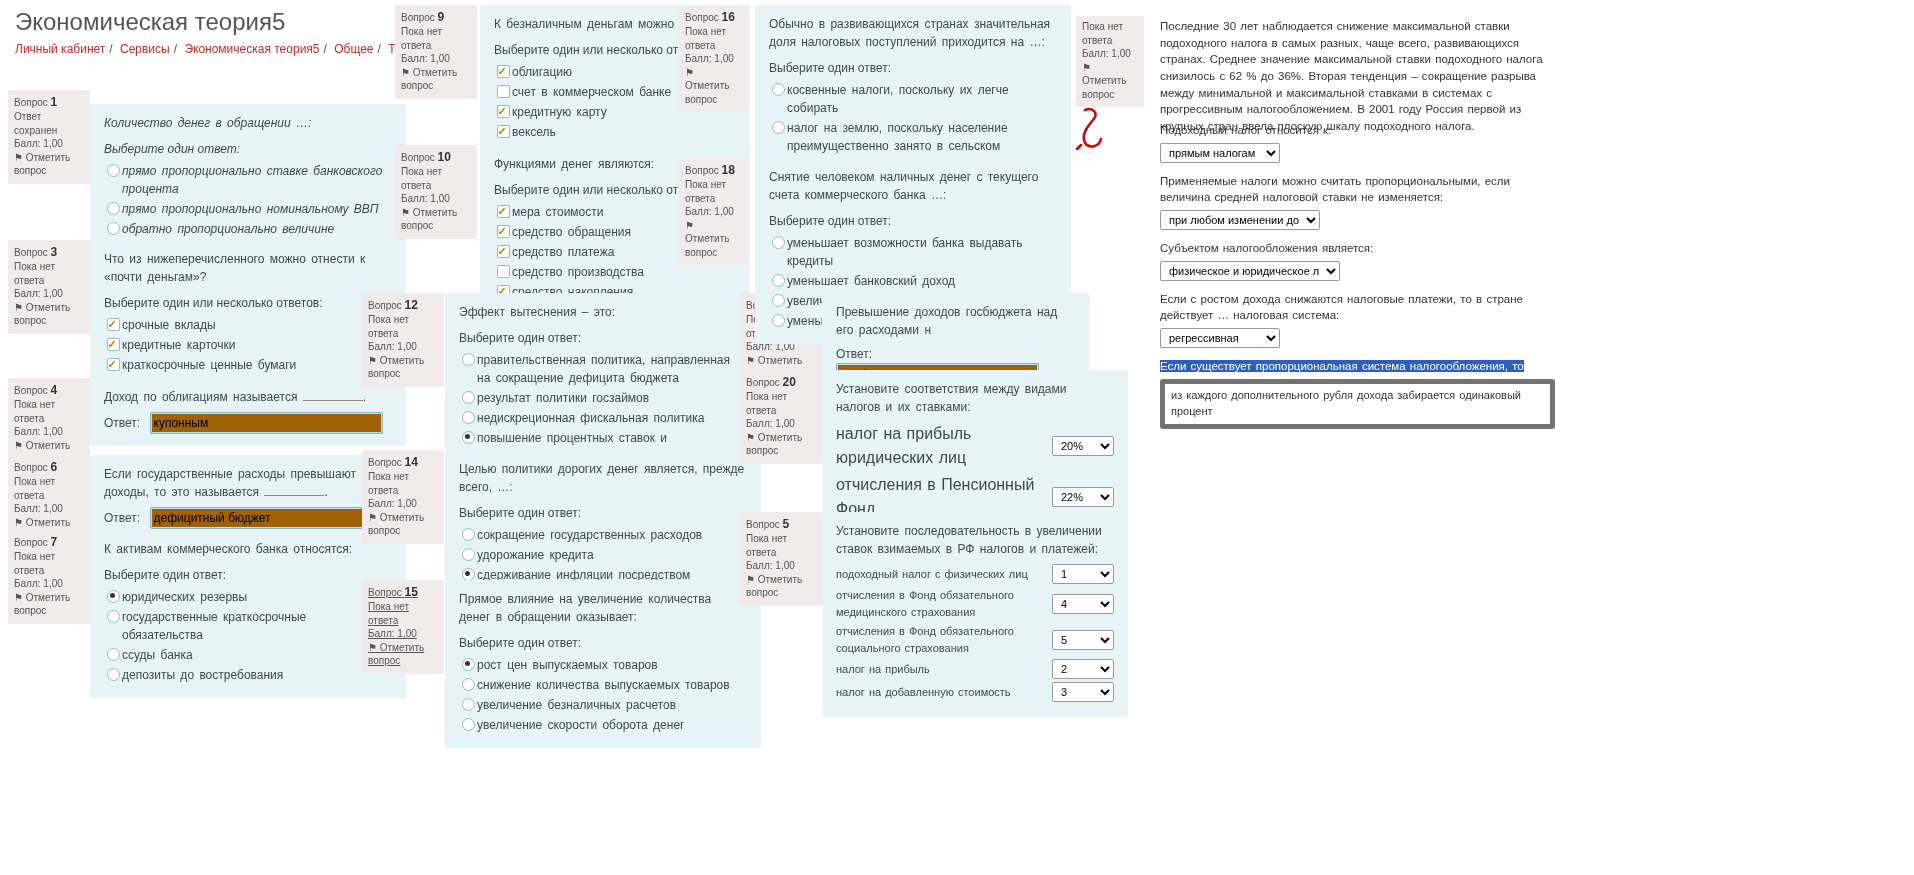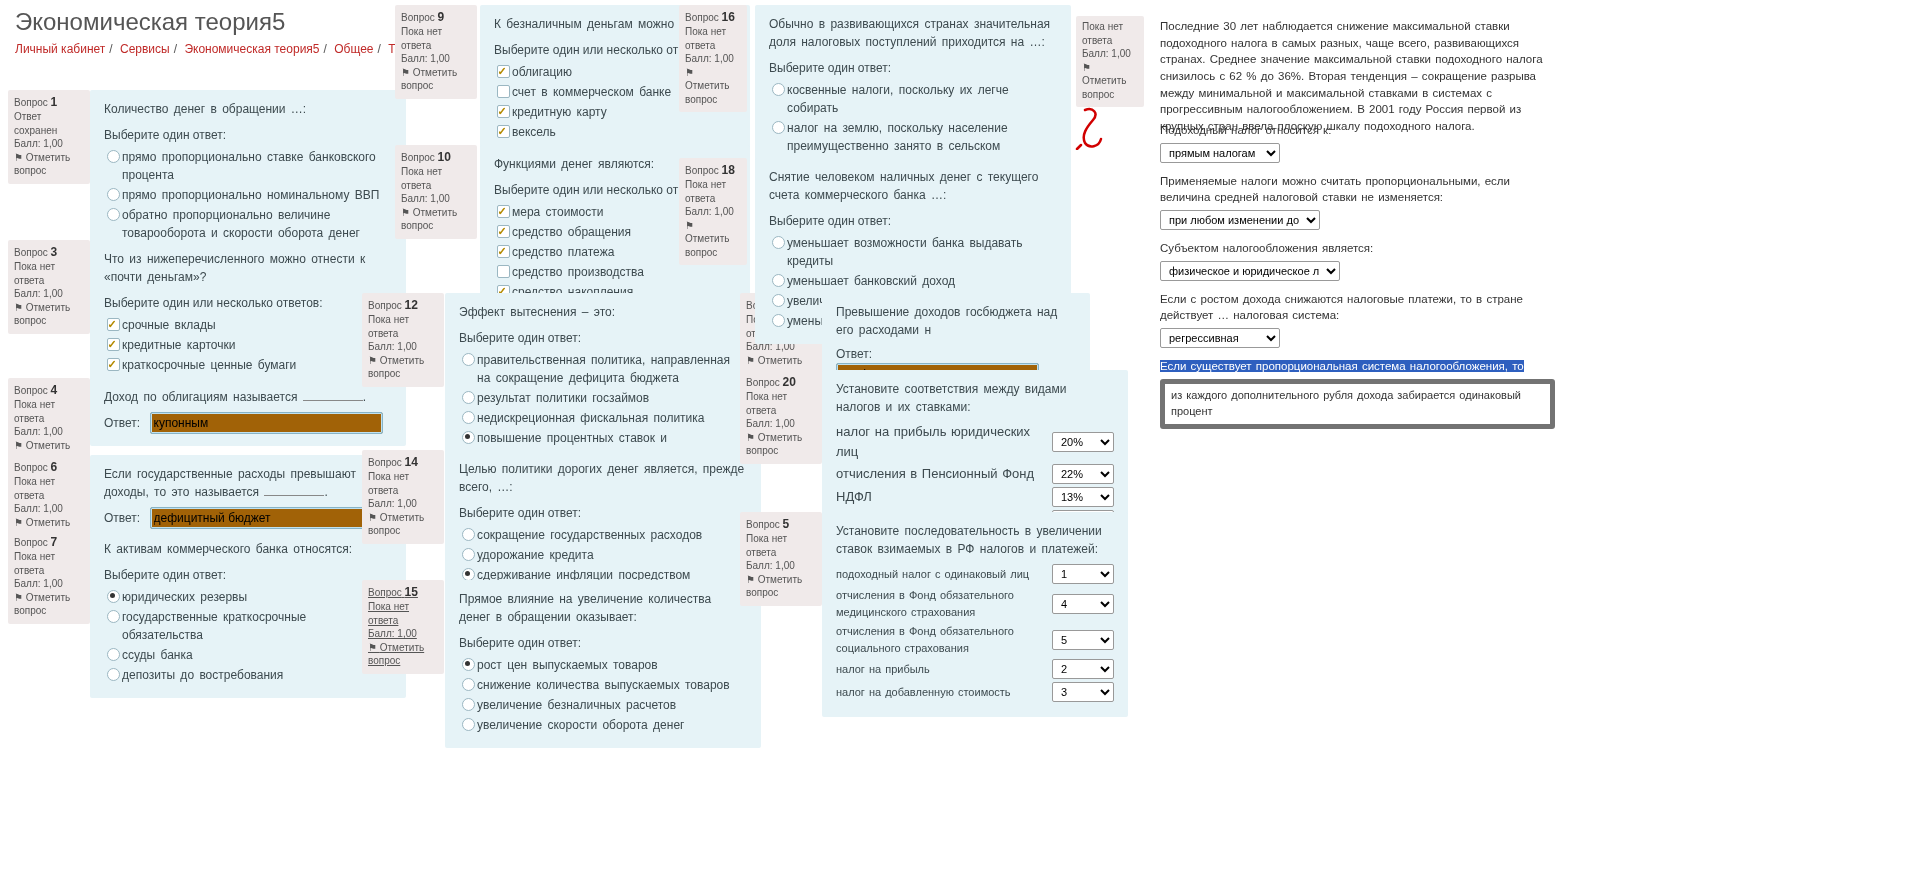--- a/index.html
+++ b/index.html
@@ -28,21 +28,21 @@
 .ans-row{margin-top:6px;}
 .ans-row label{margin-right:6px;}
 input.txt{border:1px solid #87b3c6;border-radius:2px;padding:3px 3px;font-size:12px;background:#a16207;box-shadow:inset 0 0 0 1px #bfe1f0;}
 select.sel{border:1px solid #999;border-radius:2px;padding:2px 4px;font-size:11px;background:#fff;}
 .gap{display:inline-block;border-bottom:1px solid #888;min-width:60px;height:10px;vertical-align:baseline;}
 
 .hl{background:#2e5fbf;color:#fff;}
 .hlbox{border:5px solid #737373;background:#fff;border-radius:3px;padding:4px 6px;margin-top:4px;font-size:11px;color:#333;}
 
 .match-row{display:flex;align-items:center;margin:3px 0;}
-.match-row .mlabel{flex:1;font-size:13px;word-spacing:1px;}
+.match-row .mlabel{flex:1;font-size:16px;word-spacing:1px;}
 .match-row select{width:62px;}
 .seq-row{display:flex;align-items:center;margin:3px 0;}
 .seq-row .slabel{flex:1;font-size:11px;word-spacing:1px;}
 .seq-row select{width:62px;}
 
 .para{position:absolute;font-size:11.5px;line-height:1.45;color:#333;word-spacing:1px;}
 
 .scribble{position:absolute;color:#d10000;}
 .scribble svg{display:block;}
 </style>
@@ -83,21 +83,21 @@
       <div>Балл: 1,00</div>
   <div class="flag">Отметить вопрос</div>
 </div>
 <div class="qbox" style="left:8px;top:530px;">
   <div class="qn"><span>Вопрос</span> <b>7</b></div>
   <div>Пока нет ответа</div>
       <div>Балл: 1,00</div>
   <div class="flag">Отметить вопрос</div>
 </div>
 
-<div class="card" style="left:90px;top:90px;width:288px;">
+<div class="card" style="left:90px;top:104px;width:288px;font-style:italic;">
   <div class="prompt">Количество денег в обращении …:</div>
   <div class="instr">Выберите один ответ:</div>
   <div class="opt">
         <span class="ctl">
           <span class="radio"></span>
         </span>
         <span class="lbl">прямо пропорционально ставке банковского процента</span>
       </div>
   <div class="opt">
         <span class="ctl">
@@ -495,21 +495,21 @@
       </div>
   <div class="match-row">
         <span class="mlabel">налог на имущество юридических лиц в Москве</span>
         <select class="sel"><option>1,3 %</option></select>
       </div>
 </div>
 
 <div class="card" style="left:822px;top:512px;width:278px;">
   <div class="prompt">Установите последовательность в увеличении ставок взимаемых в РФ налогов и платежей:</div>
   <div class="seq-row">
-        <span class="slabel">подоходный налог с одинаковый лиц</span>
+        <span class="slabel">подоходный налог с физических лиц</span>
         <select class="sel"><option>1</option></select>
       </div>
   <div class="seq-row">
         <span class="slabel">отчисления в Фонд обязательного медицинского страхования</span>
         <select class="sel"><option>4</option></select>
       </div>
   <div class="seq-row">
         <span class="slabel">отчисления в Фонд обязательного социального страхования</span>
         <select class="sel"><option>5</option></select>
       </div>

